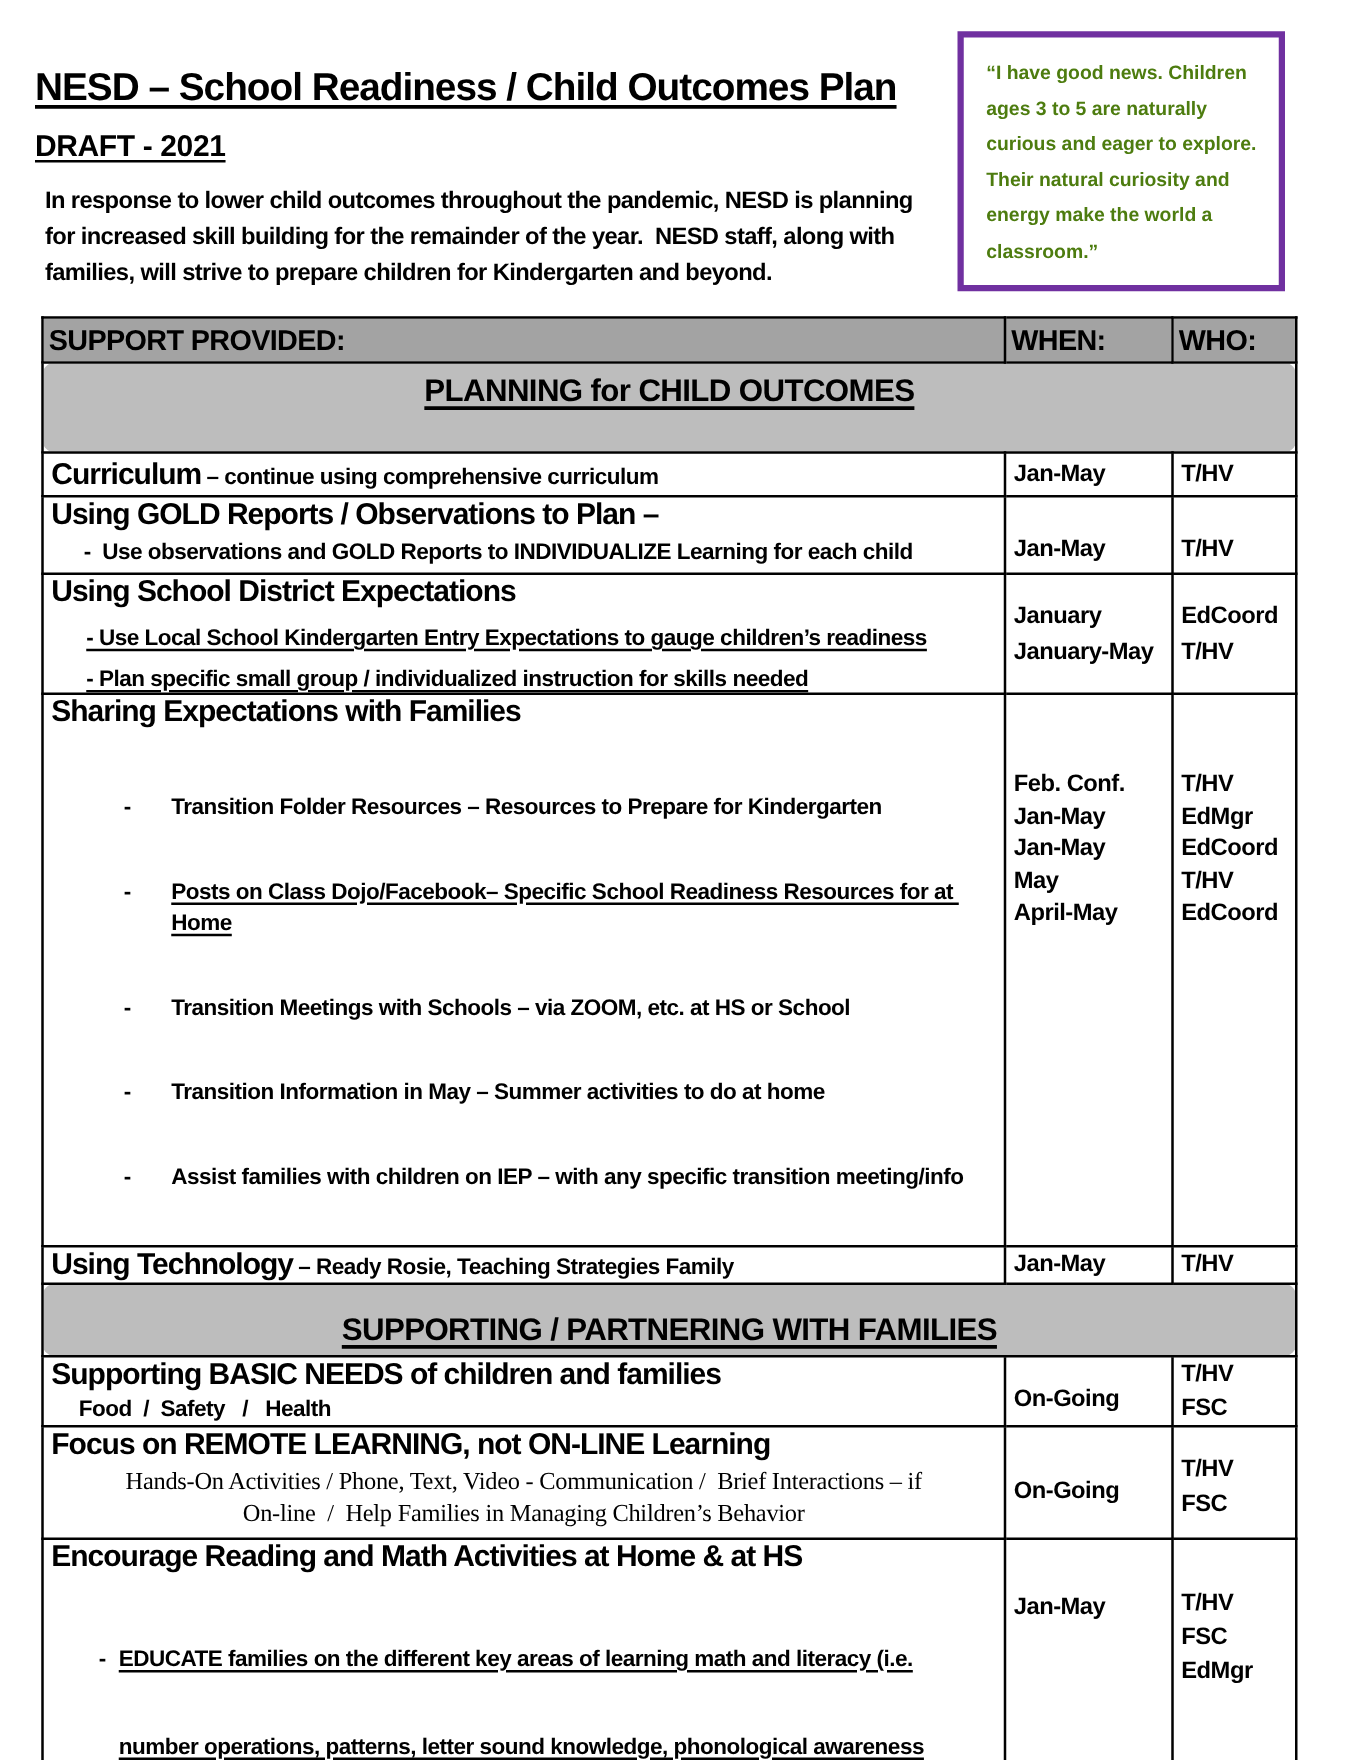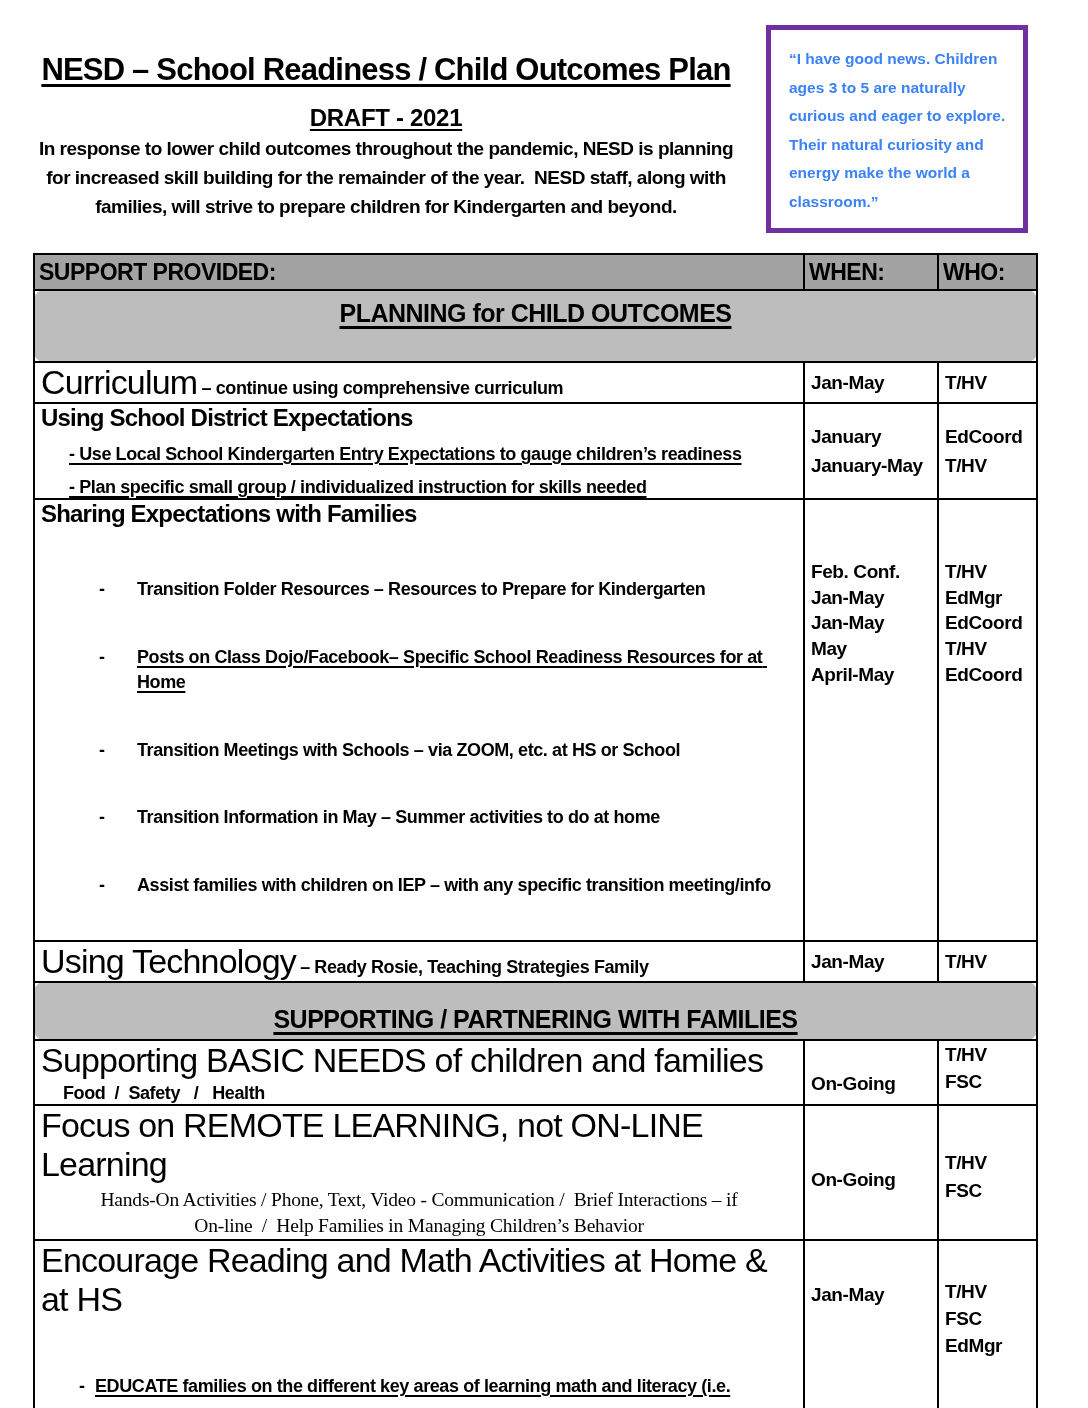--- a/index.html
+++ b/index.html
@@ -8,43 +8,43 @@
     position:relative;
     width:1088px; height:1408px;
     font-family:"Liberation Sans", sans-serif;
     color:#000;
     letter-spacing:-0.3px;
   }
 
   
   .top-area { position:relative; height:253px; }
 
-  .title-block { position:absolute; left:28px; top:52px; width:716px; text-align:center; }
+  .title-block { position:absolute; left:28px; top:52px; width:716px; text-align:left; }
   .doc-title {
     font-size:31px; font-weight:bold; letter-spacing:-0.8px;
     text-decoration:underline; text-decoration-thickness:3px; text-underline-offset:4px;
     white-space:nowrap;
   }
   .doc-subtitle {
     margin-top:16px; font-size:24px; font-weight:bold;
     text-decoration:underline; text-decoration-thickness:2px; text-underline-offset:3px;
   }
   .doc-intro {
-    margin:2px auto 0; width:700px;
+    margin:14px auto 0; width:700px;
     font-size:19px; font-weight:bold; line-height:29px; letter-spacing:-0.5px;
     white-space:pre-wrap;
   }
 
   .quote-box {
     position:absolute; left:766px; top:25px; width:262px; min-height:170px;
     border:5px solid #7030a0; background:#fff;
     padding:15px 16px 12px 18px;
   }
   .quote-text {
-    font-size:15.5px; font-weight:bold; color:#3b82f6;
+    font-size:15.5px; font-weight:bold; color:#4d7c0f;
     line-height:28.5px; letter-spacing:0;
   }
 
   
   table.plan {
     position:absolute; left:33px; top:253px;
     width:1003px; border-collapse:collapse; table-layout:fixed;
   }
   table.plan td {
     border:2.5px solid #000; vertical-align:middle;
@@ -56,21 +56,21 @@
   }
   tr.r-sec td { background:#bdbdbd; text-align:center; vertical-align:top;border-radius:10px; }
   .sec-text {
     display:inline-block; font-weight:bold; font-size:25px; letter-spacing:-0.5px;
     text-decoration:underline; text-decoration-thickness:2.5px; text-underline-offset:4px;
   }
 
   .c1 { padding-left:8px; }
   td.c1 { padding-left:8px; padding-right:10px; }
 
-  .title-lg { font-weight:normal; font-size:34px; letter-spacing:-0.8px; }
+  .title-lg { font-weight:bold; font-size:24px; letter-spacing:-0.8px; }
   .title-md { font-weight:bold; font-size:24px; letter-spacing:-0.8px; }
   .desc     { font-weight:bold; font-size:18px; letter-spacing:-0.4px; }
 
   .body-txt { font-weight:bold; font-size:18px; letter-spacing:-0.4px; white-space:pre-wrap; }
   .ul { text-decoration:underline; text-decoration-thickness:2px; text-underline-offset:3px; }
 
   .wv { font-weight:bold; font-size:19px; letter-spacing:-0.4px; }
 
   
   tr.r-curriculum td { height:35px; }
@@ -156,20 +156,28 @@
 
   <tr class="r-curriculum">
     <td class="c1">
       <span class="title-lg">Curriculum</span>
       <span class="desc">– continue using comprehensive curriculum</span>
     </td>
     <td class="c2 wv">Jan-May</td>
     <td class="c3 wv">T/HV</td>
   </tr>
 
+  <tr class="r-gold">
+    <td class="c1">
+      <div class="title-md">Using GOLD Reports / Observations to Plan –</div>
+      <div class="body-txt bullet-line">-  Use observations and GOLD Reports to INDIVIDUALIZE Learning for each child</div>
+    </td>
+    <td class="c2 wv">Jan-May</td>
+    <td class="c3 wv">T/HV</td>
+  </tr>
 
   <tr class="r-district">
     <td class="c1">
       <div class="title-md">Using School District Expectations</div>
       <div class="body-txt bullet-line ul">- Use Local School Kindergarten Entry Expectations to gauge children’s readiness</div>
       <div class="body-txt bullet-line ul">- Plan specific small group / individualized instruction for skills needed</div>
     </td>
     <td class="c2 wv">
       <div class="two-line">
         <div>January</div>

